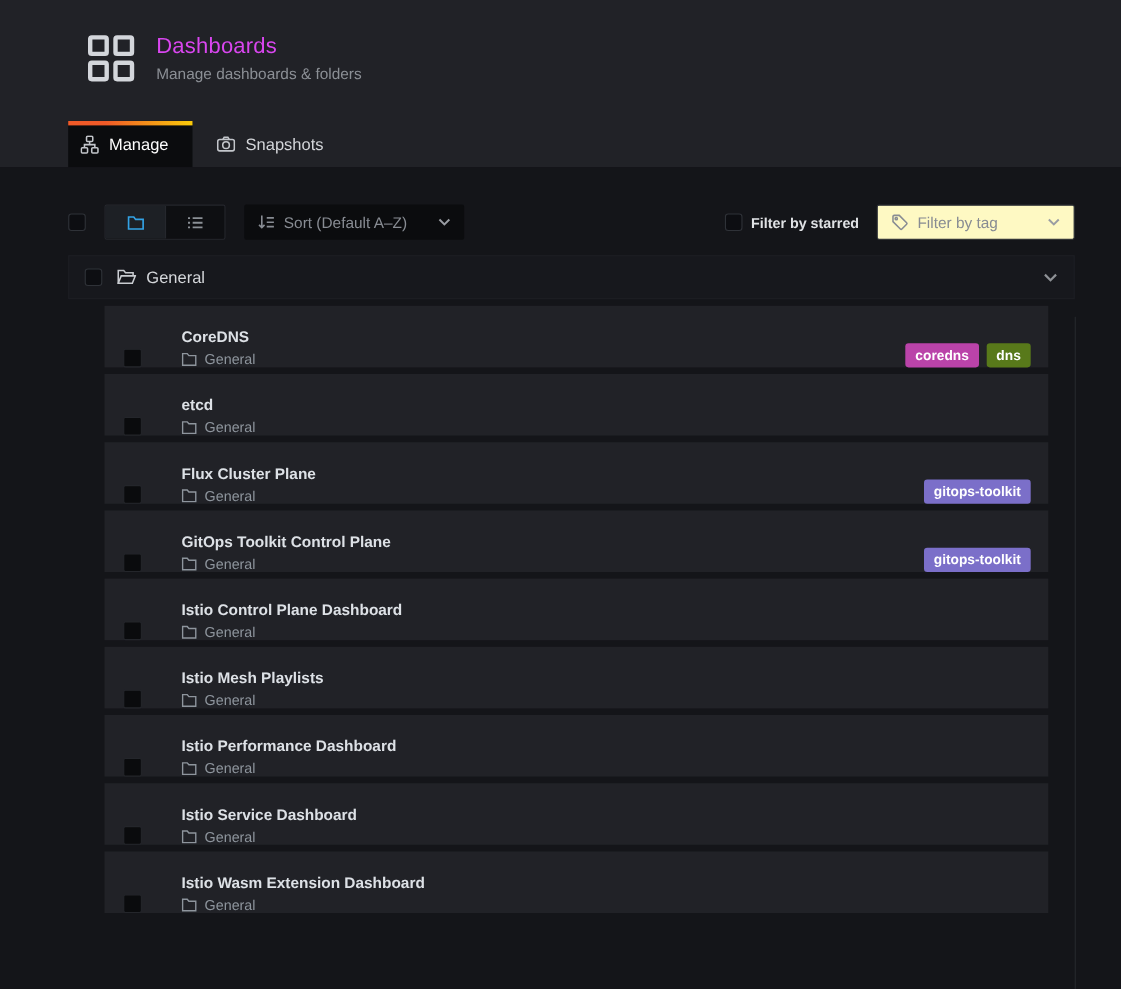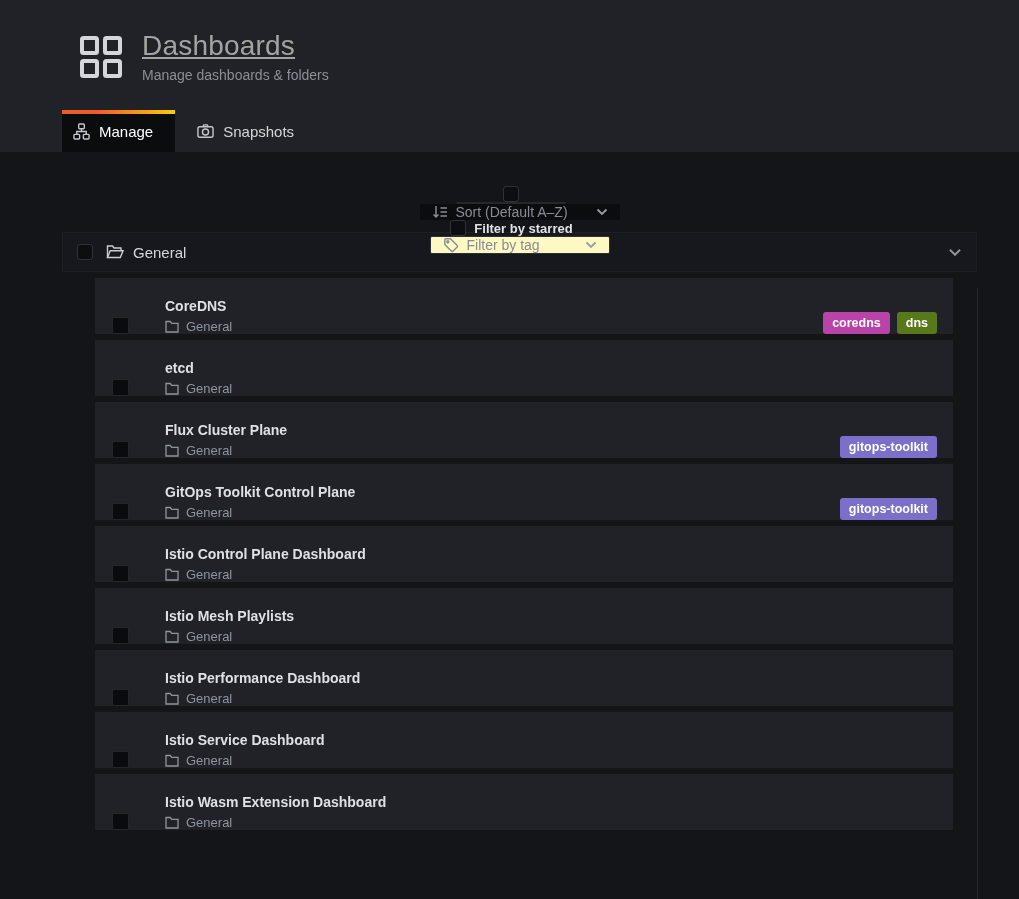--- a/index.html
+++ b/index.html
@@ -9,21 +9,21 @@
     background:#141519;
     color:#d8d9da;
     position:relative;
   }
 
   
   .app-header { position:absolute; top:0; left:0; width:1019px; height:152px; background:#212227; }
   .header-main { display:flex; align-items:center; padding:30px 0 0 78px; }
   .logo-icon { width:46px; height:46px; color:#d3d6db; }
   .header-titles { margin-left:18px; }
-  .page-title { font-size:28px; font-weight:400; color:#a3a3a3; letter-spacing:.2px;text-decoration:underline; }
+  .page-title { font-size:20px; font-weight:400; color:#d946ef; letter-spacing:.2px; }
   .page-subtitle { font-size:14px; color:#8b8f95; margin-top:5px; }
 
   .tab-bar { position:absolute; left:62px; bottom:0; display:flex; }
   .tab { position:relative; height:42px; display:flex; align-items:center; gap:9px;
          padding:0 22px; font-size:15px; color:#d4d6da; cursor:pointer; }
   .tab .tab-icon { width:17px; height:17px; color:#c3c6cb; }
   .tab.active { background:#0b0c0e; color:#fff;padding-left:11px; }
   .tab.active::before { content:""; position:absolute; top:0; left:0; right:0; height:4px;
          background:linear-gradient(to right, var(--tab_gradient_start) 30%, var(--tab_gradient_end) 99%); }
 
@@ -35,21 +35,21 @@
   .search-input { width:100%; height:100%; background:#0b0c0e; border:1px solid #2f3238; border-radius:2px;
         color:#d8d9da; font-size:14px; font-family:inherit; padding:0 10px 0 34px;
         outline:2px solid var(--focus_ring); outline-offset:2px; }
   .search-input::placeholder { color:#62666d; }
   .search-icon { position:absolute; left:10px; top:9px; width:16px; height:16px; color:#8e9196; pointer-events:none; }
 
   .action-buttons { display:flex; gap:16px; }
   .btn-primary { height:32px; padding:0 16px; background:var(--accent_blue); border:none; border-radius:3px;
         color:#fff; font-size:14px; font-weight:600; font-family:inherit; cursor:pointer; }
 
-  .toolbar { display:flex; align-items:center; margin:34px 42px 0 62px; height:32px;flex-direction:column; }
+  .toolbar { display:flex; align-items:center; margin:34px 42px 0 62px; height:32px; }
   .checkbox { width:16px; height:16px; background:#0d0e12; border:1px solid #2f3238; border-radius:3px;
         flex:none; cursor:pointer; }
   .toolbar > .checkbox { margin-right:17px; }
 
   .view-toggle { display:flex; height:32px; border:1px solid #25272d; border-radius:2px; overflow:hidden; margin-right:17px; }
   .view-btn { width:54px; height:100%; display:flex; align-items:center; justify-content:center;
         background:#0e0f12; cursor:pointer; }
   .view-btn.active { background:#1d2025; }
   .view-btn + .view-btn { border-left:1px solid #25272d; }
   .view-btn .vicon { width:17px; height:17px; color:#8b9096; }

